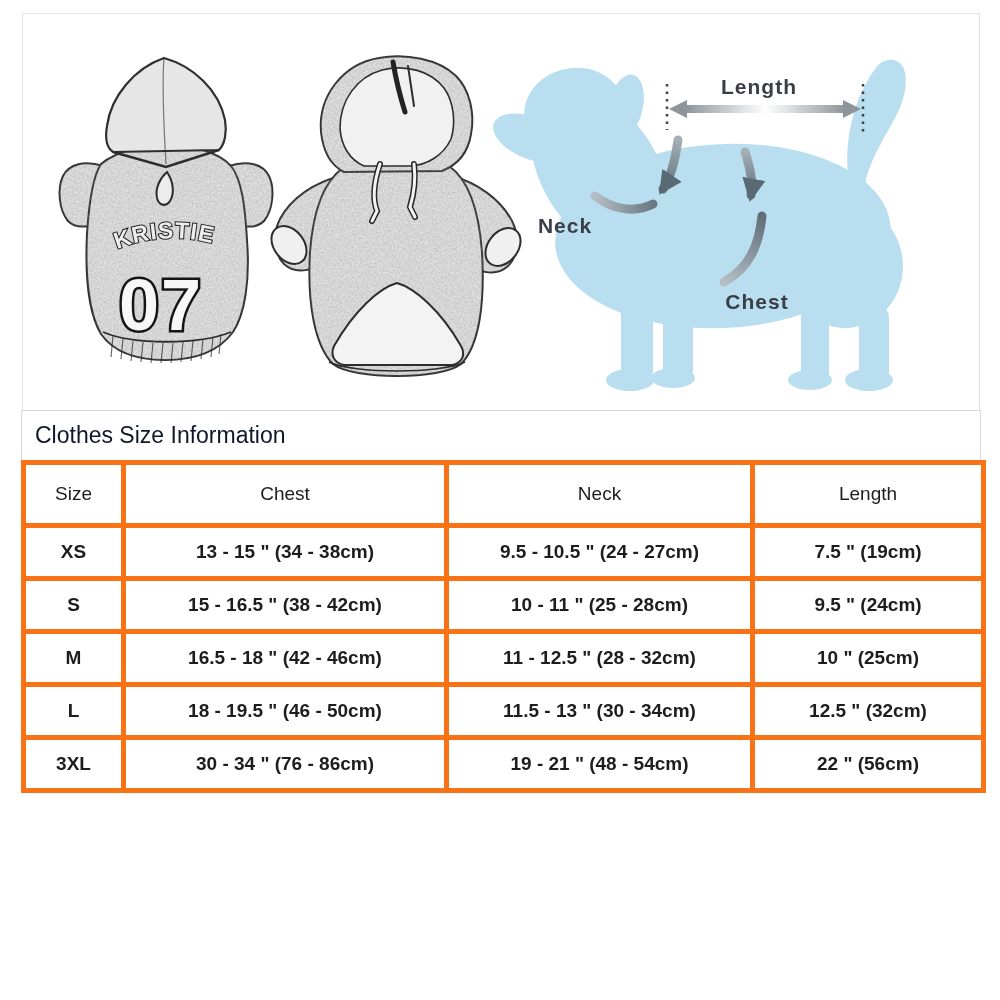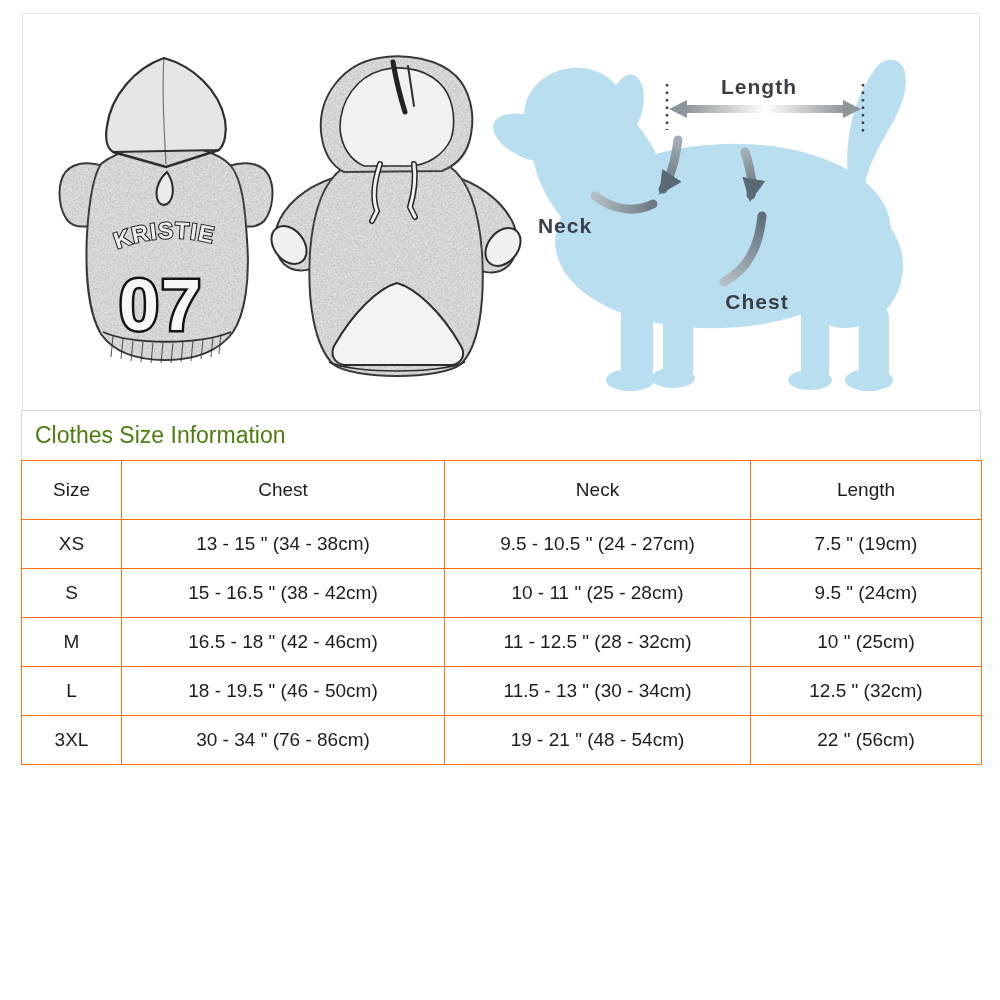--- a/index.html
+++ b/index.html
@@ -3,26 +3,26 @@
 <meta charset="utf-8">
 <style>
   html,body{margin:0;padding:0;background:#ffffff;}
   .page{position:relative;width:1000px;height:1000px;background:#ffffff;overflow:hidden;
         font-family:"Liberation Sans",sans-serif;color:#1d1d1d;}
   .illustration-panel{position:absolute;left:22px;top:13px;width:958px;height:398px;
         border:1px solid #e4e4e4;box-sizing:border-box;background:#ffffff;}
   .illustration-panel svg{display:block;}
   .lower{position:absolute;left:21px;top:410px;width:960px;}
   .title-row{box-sizing:border-box;height:50px;border:1px solid #d8d8d8;border-bottom:none;
-        display:flex;align-items:center;padding-left:13px;font-size:23px;color:#4d7c0f;}
+        display:flex;align-items:center;padding-left:13px;font-size:23px;color:#0f172a;}
   table.size-table{width:100%;border-collapse:collapse;table-layout:fixed;}
-  table.size-table th,table.size-table td{border:1px solid #f97316;text-align:center;
+  table.size-table th,table.size-table td{border:5px solid #f97316;text-align:center;
         vertical-align:middle;font-size:19px;font-weight:400;color:#1d1d1d;padding:0;}
   table.size-table th{height:58px;}
-  table.size-table td{height:48px;}
+  table.size-table td{height:48px;font-weight:bold;}
   .diag-label{font-weight:bold;font-size:21px;letter-spacing:1px;fill:#3a3f46;}
 </style>
 </head>
 <body>
 
 <div class="page">
 
   <div class="illustration-panel">
     <svg width="956" height="396" viewBox="0 0 956 396" xmlns="http://www.w3.org/2000/svg">
       <defs>

